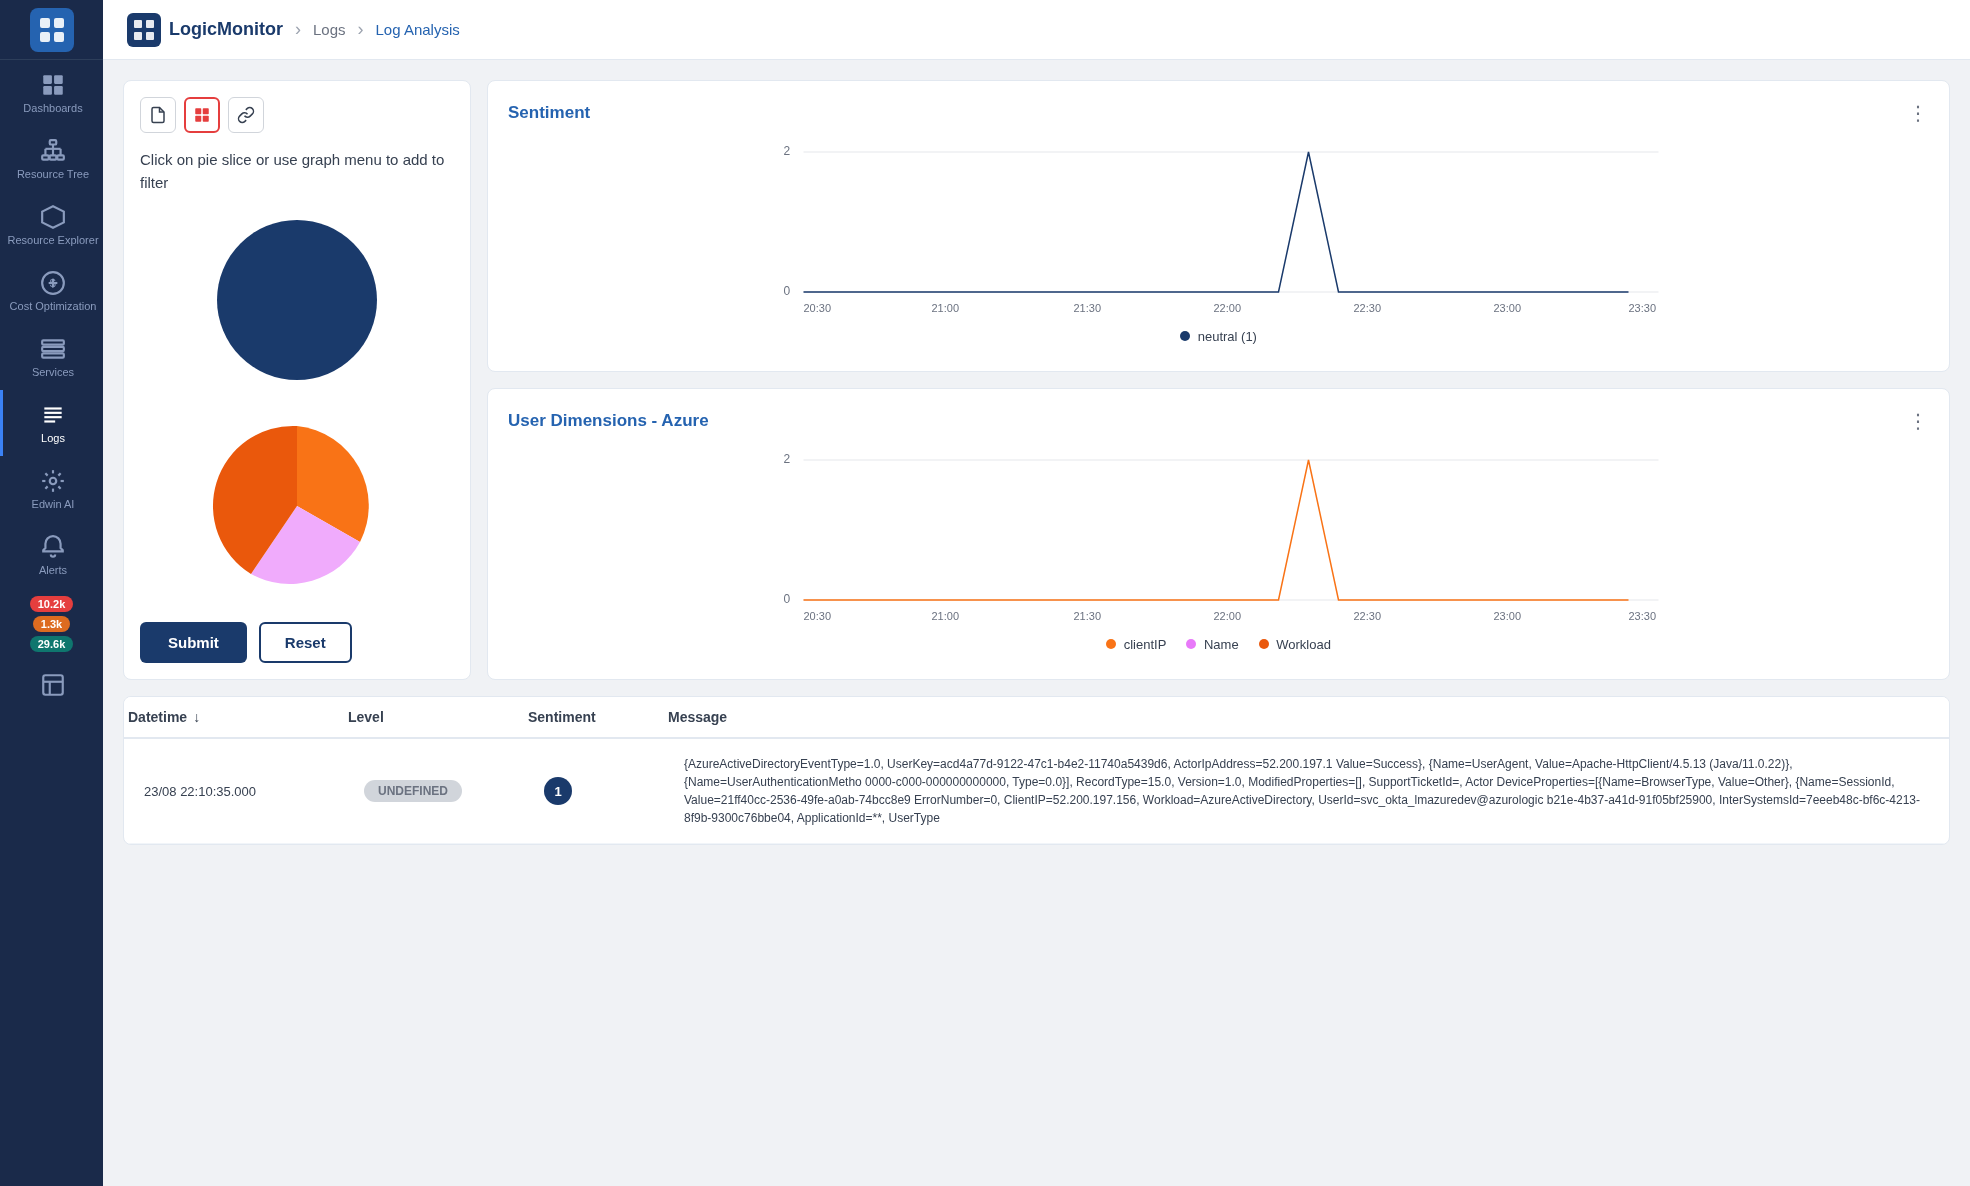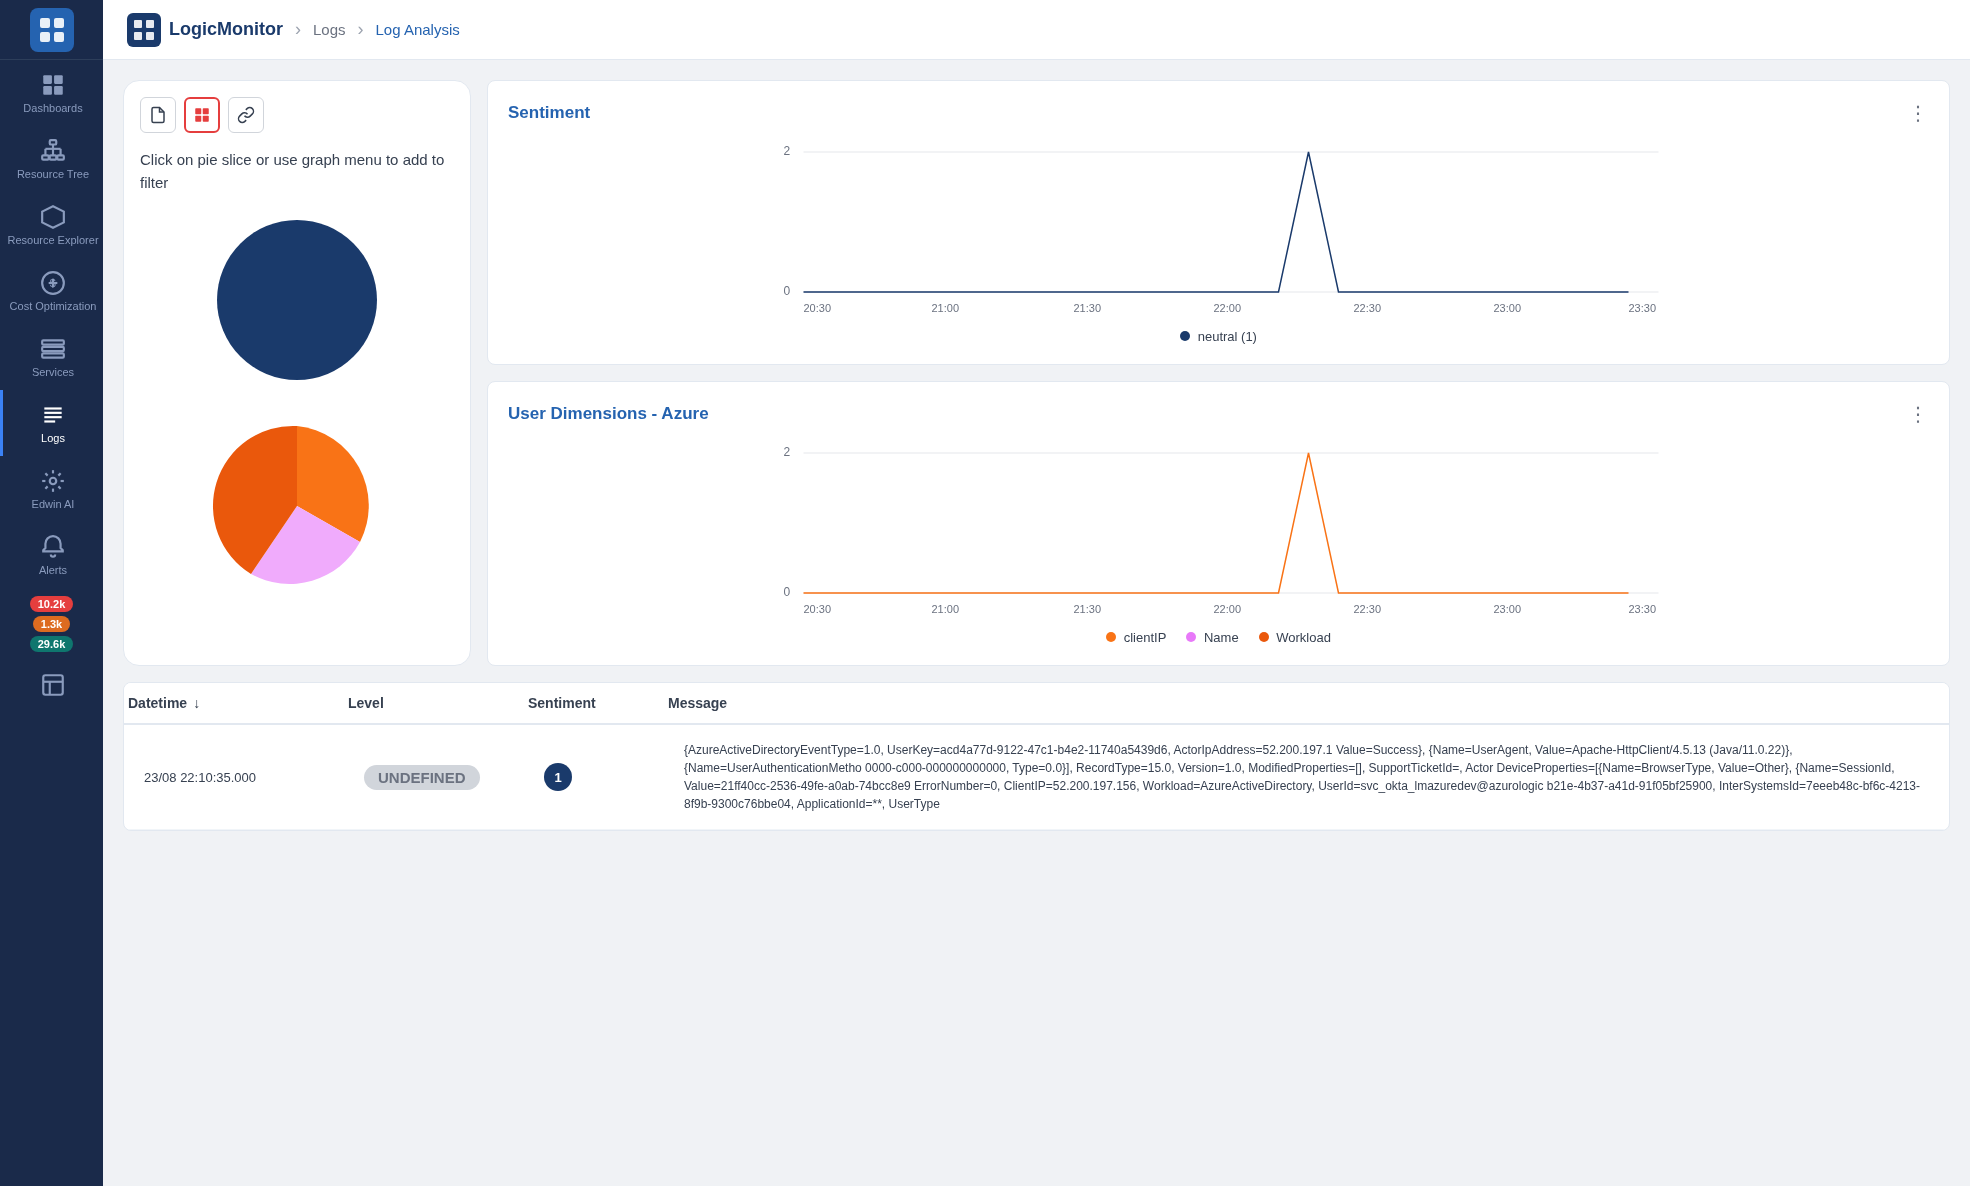--- a/index.html
+++ b/index.html
@@ -87,21 +87,21 @@
     .content { flex: 1; display: flex; flex-direction: column; overflow-y: auto; padding: 20px; gap: 16px; background: #f0f2f5; }
 
     
     .top-row { display: flex; gap: 16px; }
 
     
     .left-panel {
       width: 348px;
       flex-shrink: 0;
       background: #fff;
-      border-radius: 16px;
+      border-radius: 8px;
       padding: 16px;
       display: flex;
       flex-direction: column;
       gap: 16px;
       border: 1px solid #e2e8f0;
     }
     .toolbar-row { display: flex; align-items: center; gap: 8px; }
     .tool-btn {
       width: 36px; height: 36px; border: 1px solid #d1d5db;
       border-radius: 6px; background: #fff; cursor: pointer;
@@ -170,21 +170,21 @@
       display: grid;
       grid-template-columns: 220px 180px 140px 1fr;
       padding: 16px 20px;
       border-bottom: 1px solid #f1f5f9;
       font-size: 13px;
       color: #374151;
       align-items: center;
     }
     .level-badge {
       background: #d1d5db; color: #6b7280; border-radius: 14px;
-      padding: 4px 14px; font-size: 15px; font-weight: 600; display: inline-block;
+      padding: 4px 14px; font-size: 12px; font-weight: 600; display: inline-block;
     }
     .sentiment-num {
       width: 28px; height: 28px; background: #1a3a6b; color: white;
       border-radius: 50%; display: flex; align-items: center; justify-content: center;
       font-size: 13px; font-weight: 700;
     }
     .message-text { font-size: 12px; color: #374151; line-height: 1.5; overflow: hidden; max-height: 90px; }
   </style>
 </head>
 <body>
@@ -360,20 +360,24 @@
 
             <path d="M100,100 L100,20 A80,80 0 0,1 163,136 Z" fill="#f97316"></path>
 
             <path d="M100,100 L163,136 A80,80 0 0,1 54,168 Z" fill="#f0abfc"></path>
 
             <path d="M100,100 L54,168 A80,80 0 0,1 100,20 Z" fill="#ea580c"></path>
 
           </svg>
         </div>
 
+        <div class="action-row">
+          <button class="btn-submit">Submit</button>
+          <button class="btn-reset">Reset</button>
+        </div>
       </div>
 
       <div class="charts-panel">
 
         <div class="chart-card">
           <div class="chart-header">
             <span class="chart-title">Sentiment</span>
             <span class="menu-dots">⋮</span>
           </div>
           <div class="chart-area">

